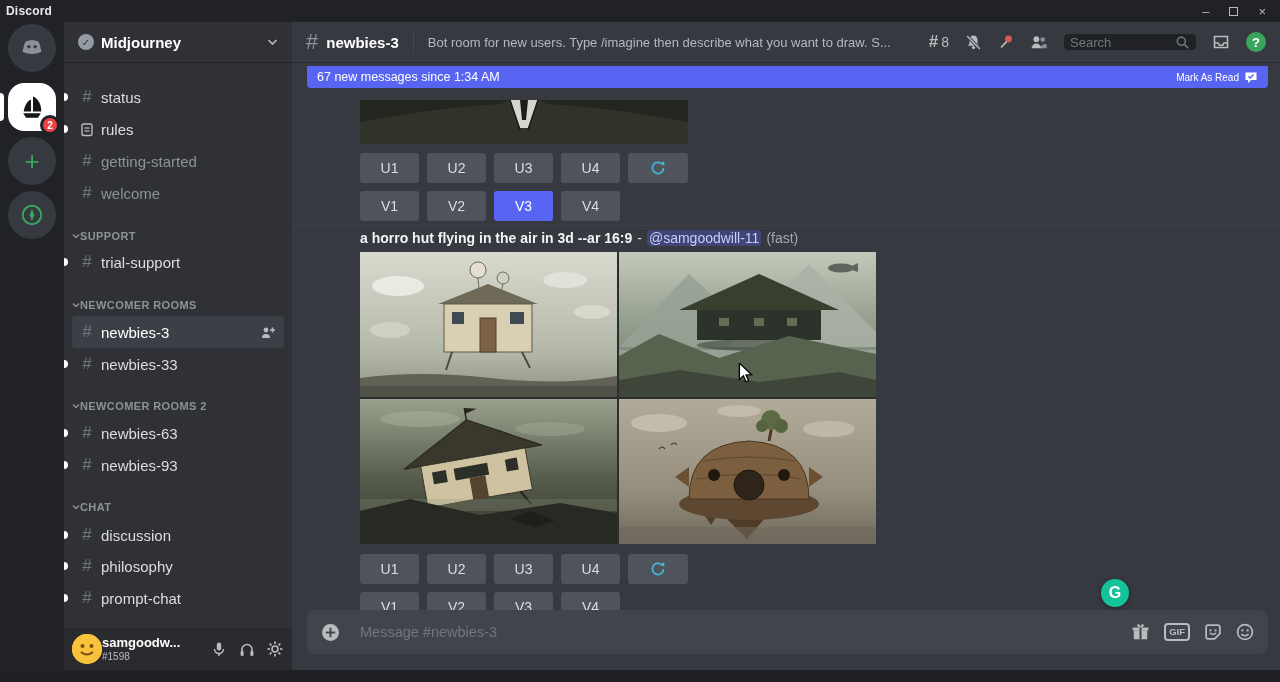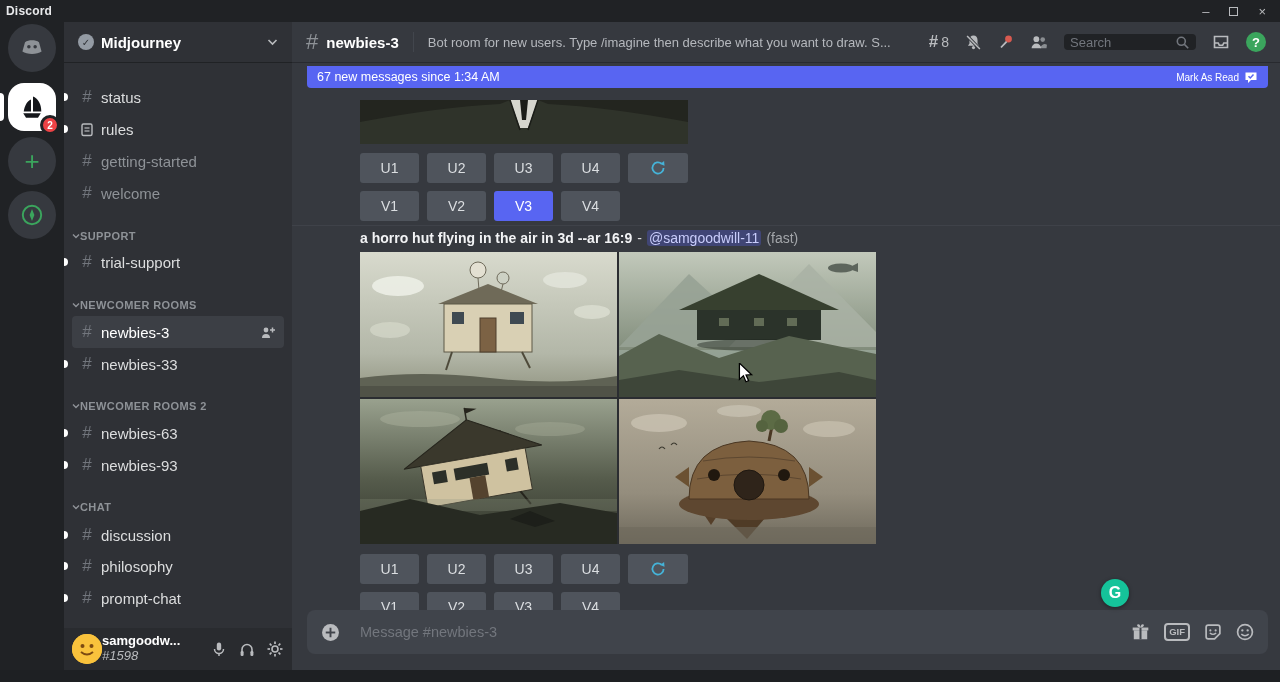--- a/index.html
+++ b/index.html
@@ -35,21 +35,21 @@
   .ch-label { white-space:nowrap; overflow:hidden; text-overflow:ellipsis; }
   .unread-dot { position:absolute; left:-8px; top:12px; width:4px; height:8px; background:#fff; border-radius:0 4px 4px 0; }
   .sec-label { position:absolute; left:8px; right:8px; height:16px; display:flex; align-items:center; color:#8e9297; font-size:11px; font-weight:700; letter-spacing:.4px; }
   .row-action { margin-left:auto; flex:0 0 auto; }
 
   
   .user-bar { position:absolute; left:0; bottom:0; width:228px; height:42px; background:#292b2f; display:flex; align-items:center; padding:0 8px; gap:0; }
   .user-avatar { width:30px; height:30px; border-radius:50%; background:#f9c23c; flex:0 0 auto; display:flex; align-items:center; justify-content:center; }
   .user-meta { line-height:1.15; min-width:0; }
   .user-name { color:#fff; font-size:13px; font-weight:600; white-space:nowrap; }
-  .user-tag { color:#b9bbbe; font-size:13px;font-style:italic; }
+  .user-tag { color:#b9bbbe; font-size:10px; }
   .user-actions { margin-left:auto; display:flex; gap:10px; align-items:center; }
 
   
   .main { position:absolute; left:292px; top:22px; width:988px; height:648px; background:#36393f; }
   .topbar { position:relative; z-index:4; height:40px; display:flex; align-items:center; padding:0 14px; gap:8px; background:#36393f; box-shadow:0 1px 0 rgba(0,0,0,.25); }
   .topbar .hash-big { font-size:22px; color:#8e9297; font-weight:400; }
   .topbar .ch-name { color:#fff; font-size:15px; font-weight:700; }
   .topbar .v-div { width:1px; height:20px; background:#42464d; margin:0 6px; }
   .topbar .topic { color:#b5b8bd; font-size:13px; max-width:470px; white-space:nowrap; overflow:hidden; text-overflow:ellipsis; }
   .topbar-icons { margin-left:auto; display:flex; align-items:center; gap:16px; }

